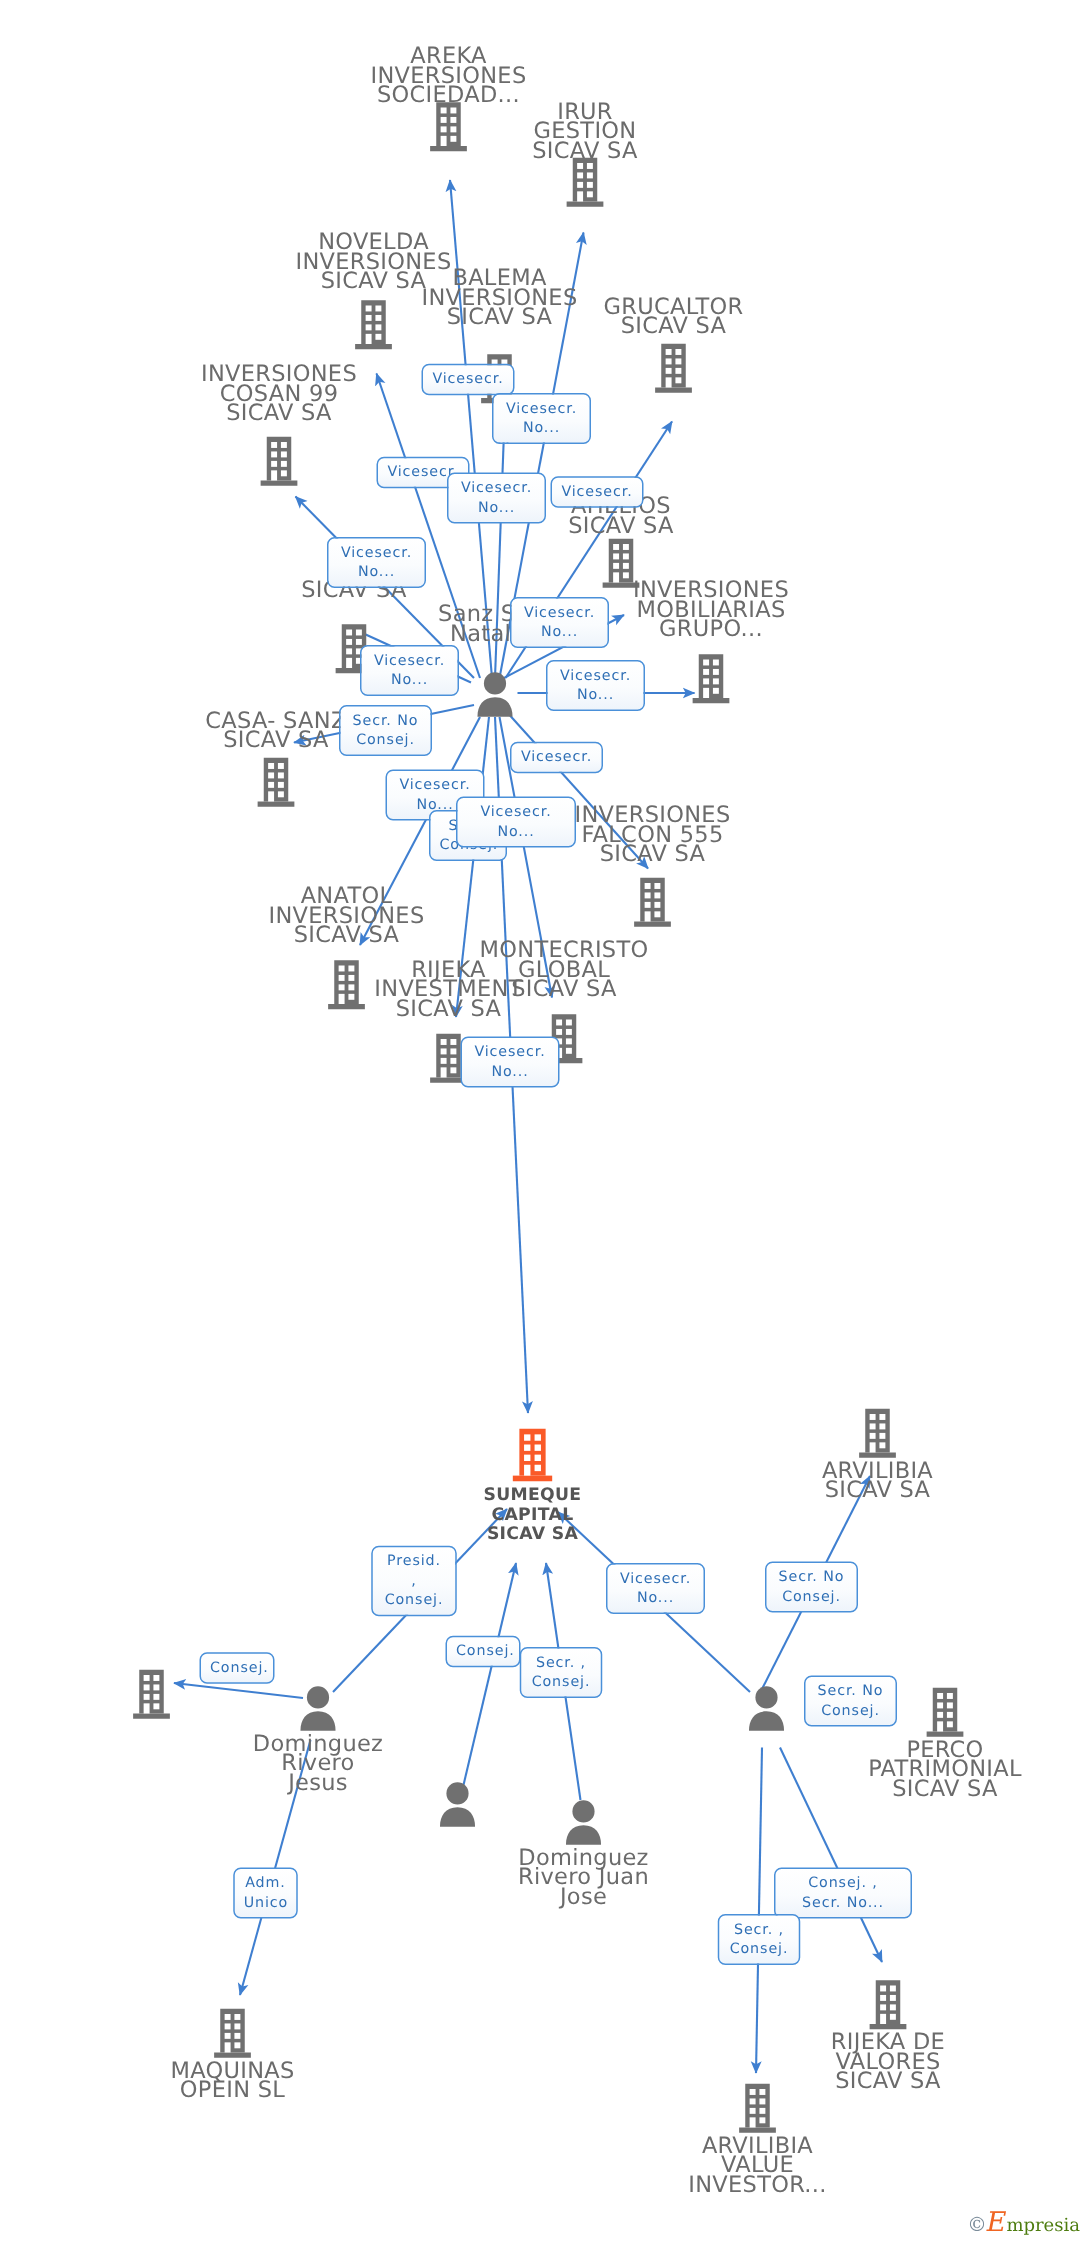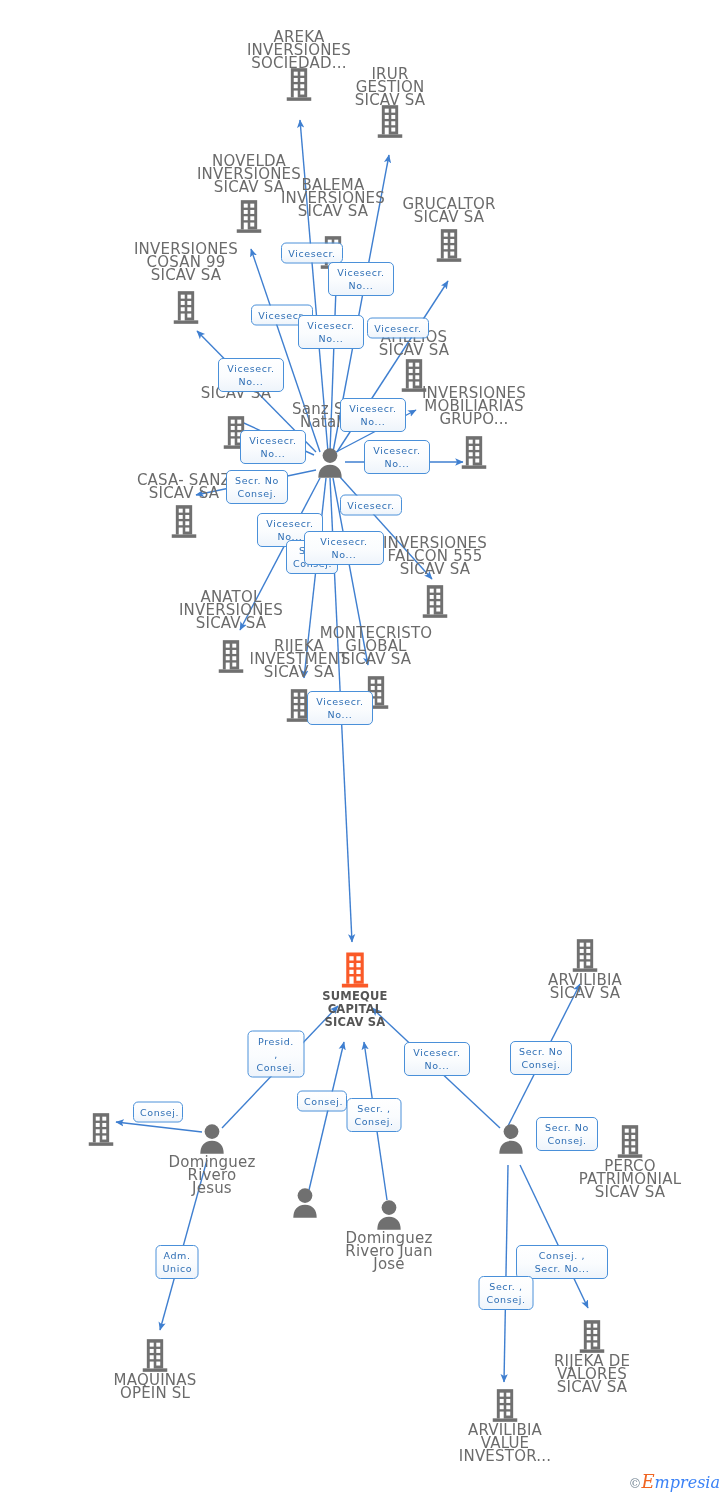--- a/index.html
+++ b/index.html
@@ -82,23 +82,22 @@
   .watermark .wm-c {
     color: #7a8b99;
     font-size: 13px;
   }
   .watermark .wm-e {
     color: #f06522;
     font-style: italic;
     font-size: 18px;
   }
   .watermark .wm-rest {
-    color: #3b82f6;
-    font-style: italic;
-    font-size: 16px;
+    color: #4d7c0f;
+    font-size: 12px;
   }
 </style>
 </head>
 <body>
 
 <div id="canvas">
 
   <svg id="edges" viewBox="0 0 728 1500" xmlns="http://www.w3.org/2000/svg">
     <defs>
       <marker id="arw" markerWidth="7" markerHeight="7" refX="5.6" refY="3" orient="auto" markerUnits="strokeWidth">

